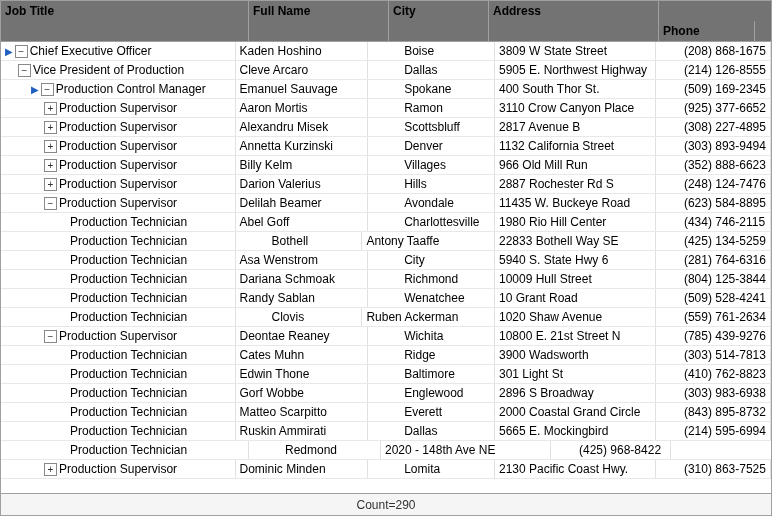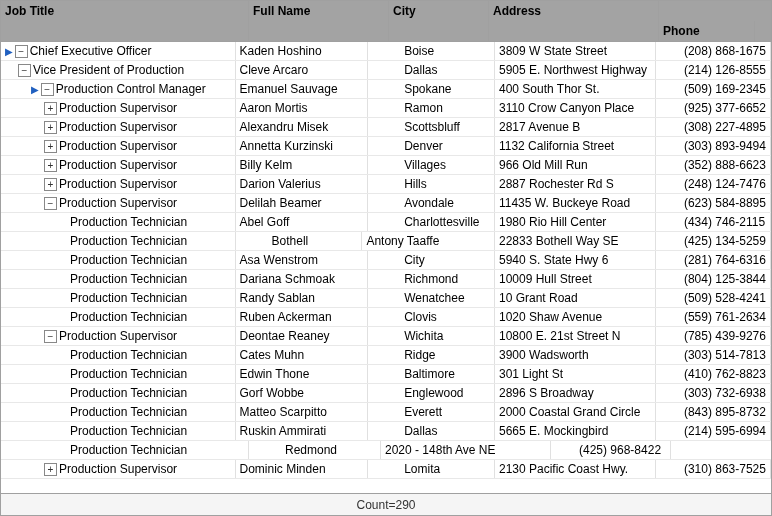--- a/index.html
+++ b/index.html
@@ -13,21 +13,21 @@
     }
     .table-container {
       width: 772px;
       height: 516px;
       display: flex;
       flex-direction: column;
       border: 1px solid #a0a0a0;
     }
     .table-header {
       display: flex;
-      background: #a3a3a3;
+      background: #737373;
       border-bottom: 1px solid #a0a0a0;
       flex-shrink: 0;
     }
     .col-header {
       padding: 3px 4px;
       border-right: 1px solid #a0a0a0;
       font-weight: bold;
       font-size: 12px;
       white-space: nowrap;
       overflow: hidden;
@@ -331,22 +331,22 @@
         </div>
         <div class="data-row">
           <div class="cell cell-jobtitle">
             <span class="indent" style="width: 13px;"></span>
             <span class="indent" style="width: 13px;"></span>
             <span class="indent" style="width: 13px;"></span>
             <span class="indent" style="width: 13px;"></span>
             <span class="tree-line">&nbsp;&nbsp;</span>
             <span class="title-text">Production Technician</span>
           </div>
+          <div class="cell cell-city">Clovis</div>
           <div class="cell cell-fullname">Ruben Ackerman</div>
-          <div class="cell cell-city">Clovis</div>
           <div class="cell cell-address">1020 Shaw Avenue</div>
           <div class="cell cell-phone">(559) 761-2634</div>
         </div>
         <div class="data-row">
           <div class="cell cell-jobtitle">
             <span class="indent" style="width: 13px;"></span>
             <span class="indent" style="width: 13px;"></span>
             <span class="indent" style="width: 13px;"></span>
             <span class="expand-icon">−</span>
             <span class="title-text">Production Supervisor</span>
@@ -389,21 +389,21 @@
             <span class="indent" style="width: 13px;"></span>
             <span class="indent" style="width: 13px;"></span>
             <span class="indent" style="width: 13px;"></span>
             <span class="indent" style="width: 13px;"></span>
             <span class="tree-line">&nbsp;&nbsp;</span>
             <span class="title-text">Production Technician</span>
           </div>
           <div class="cell cell-fullname">Gorf Wobbe</div>
           <div class="cell cell-city">Englewood</div>
           <div class="cell cell-address">2896 S Broadway</div>
-          <div class="cell cell-phone">(303) 732-6938</div>
+          <div class="cell cell-phone">(303) 983-6938</div>
         </div>
         <div class="data-row">
           <div class="cell cell-jobtitle">
             <span class="indent" style="width: 13px;"></span>
             <span class="indent" style="width: 13px;"></span>
             <span class="indent" style="width: 13px;"></span>
             <span class="indent" style="width: 13px;"></span>
             <span class="tree-line">&nbsp;&nbsp;</span>
             <span class="title-text">Production Technician</span>
           </div>

